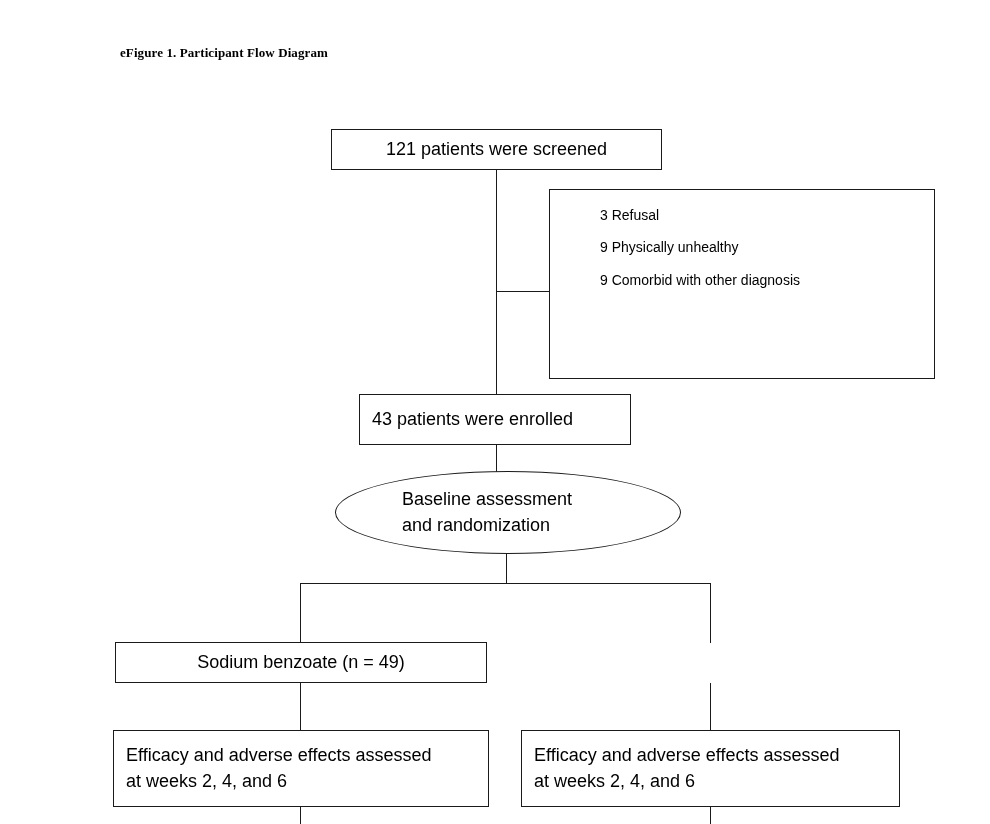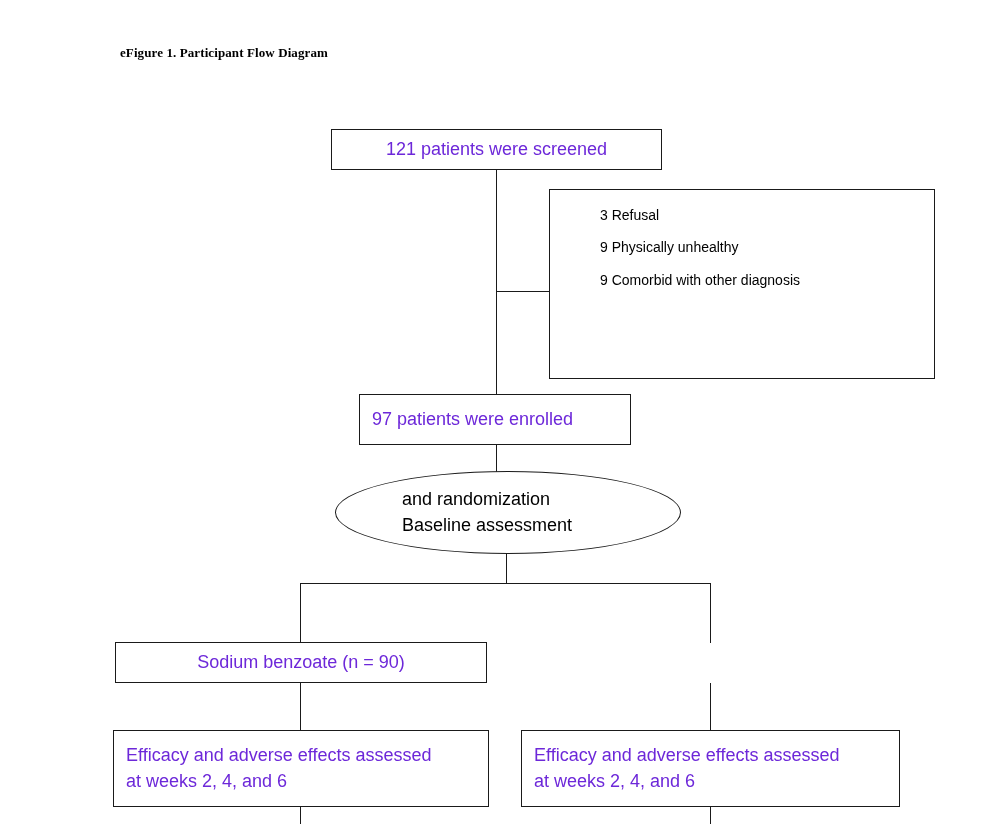--- a/index.html
+++ b/index.html
@@ -34,21 +34,21 @@
   
   .box {
     position: absolute;
     box-sizing: border-box;
     border: 1.6px solid #1a1a1a;
     background: #ffffff;
   }
   .box-text {
     font-size: 18px;
     line-height: 1.42;
-    color: #6d28d9;
+    color: #000000;
   }
   .center-text {
     width: 100%;
     height: 100%;
     display: flex;
     align-items: center;
     justify-content: center;
     text-align: center;
   }
   .left-text {
@@ -175,30 +175,30 @@
     <div class="center-text box-text">121 patients were screened</div>
   </div>
 
   <div class="box" id="box-excluded">
     <div class="excluded-item">3 Refusal</div>
     <div class="excluded-item">9 Physically unhealthy</div>
     <div class="excluded-item">9 Comorbid with other diagnosis</div>
   </div>
 
   <div class="box" id="box-enrolled">
-    <div class="left-text box-text">97 patients were enrolled</div>
+    <div class="left-text box-text">43 patients were enrolled</div>
   </div>
 
   <div id="ellipse-baseline">
+    <span class="ell-line">Baseline assessment</span>
     <span class="ell-line">and randomization</span>
-    <span class="ell-line">Baseline assessment</span>
   </div>
 
   <div class="box" id="box-group-left">
-    <div class="center-text box-text">Sodium benzoate (n = 90)</div>
+    <div class="center-text box-text">Sodium benzoate (n = 49)</div>
   </div>
 
 
   <div class="box" id="box-assess-left">
     <div class="left-text box-text">
       <span class="assess-line">Efficacy and adverse effects assessed</span>
       <span class="assess-line">at weeks 2, 4, and 6</span>
     </div>
   </div>
 

